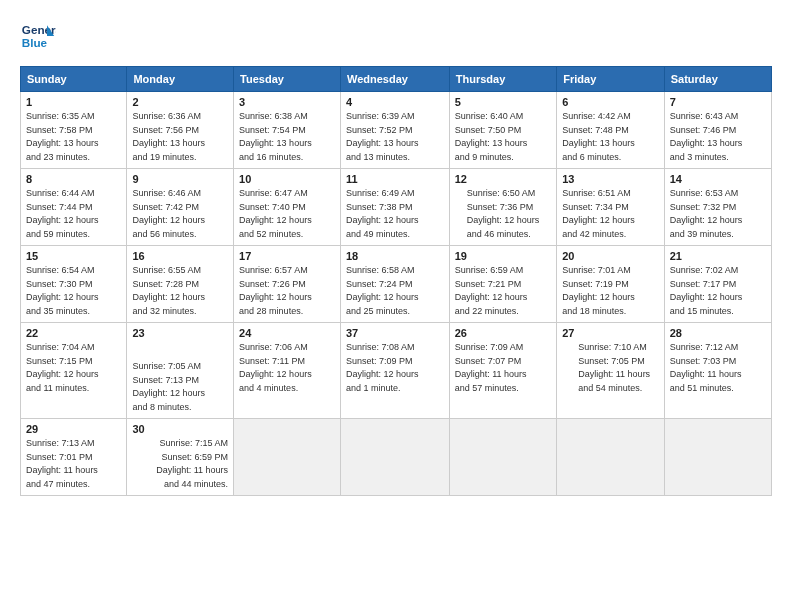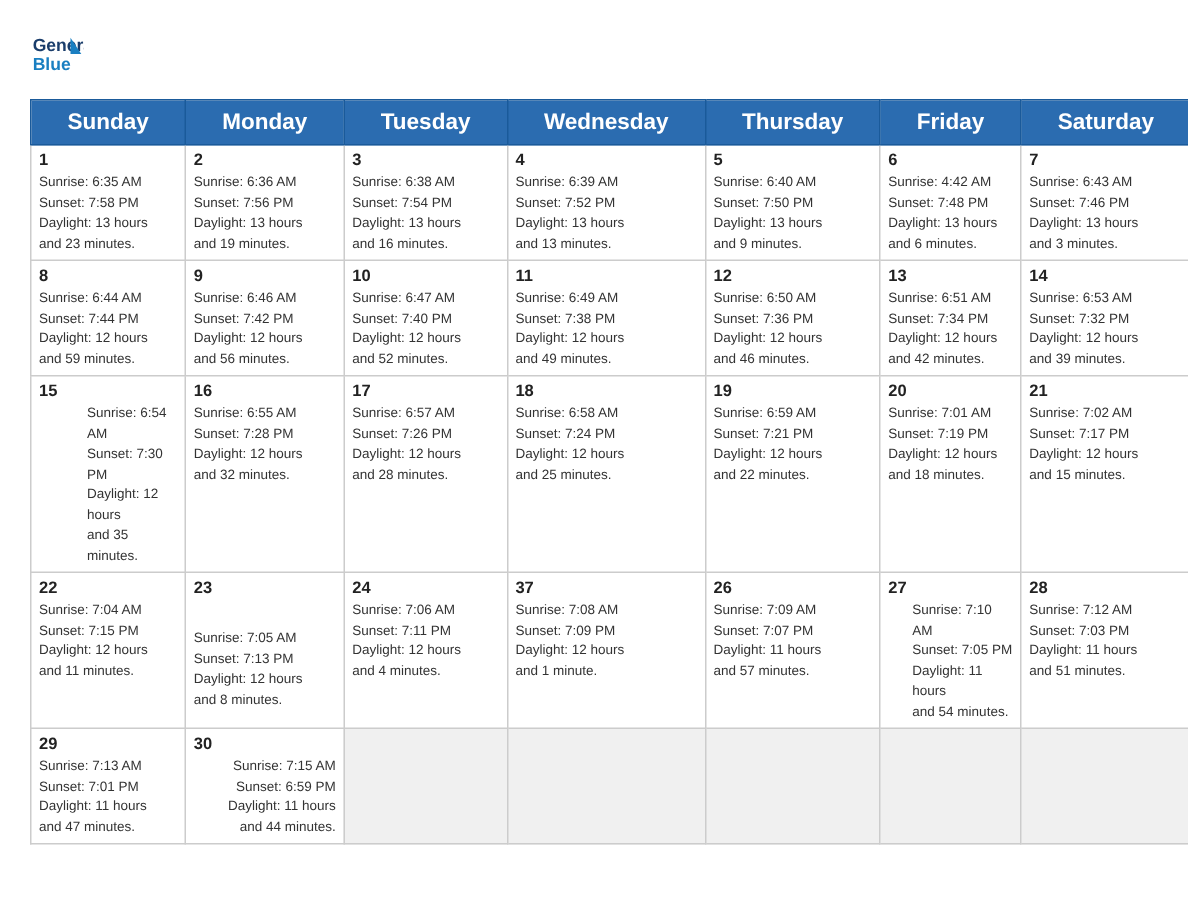--- a/index.html
+++ b/index.html
@@ -43,22 +43,22 @@
     }
     .calendar {
       width: 100%;
       border-collapse: collapse;
       font-size: 9.5px;
     }
     .calendar thead tr th {
       background: #2b6cb0;
       color: #fff;
       text-align: left;
-      padding: 6px 24px;
-      font-size: 15px;
+      padding: 6px 6px;
+      font-size: 11px;
       font-weight: bold;
       border: 1px solid #1a5a9a;
     }
     .calendar tbody tr td {
       border: 1px solid #ccc;
       padding: 4px 5px;
       vertical-align: top;
       width: 113px;
       background: #fff;
     }
@@ -187,21 +187,21 @@
           </td>
           <td>
             <span class="day-num">11</span>
             <div class="day-info" style="white-space: pre-line;">Sunrise: 6:49 AM
 Sunset: 7:38 PM
 Daylight: 12 hours
 and 49 minutes.</div>
           </td>
           <td>
             <span class="day-num">12</span>
-            <div class="day-info" style="white-space: pre-line;">Sunrise: 6:50 AM
+            <div class="day-info" style="white-space: pre-line; margin-left: 12px;">Sunrise: 6:50 AM
 Sunset: 7:36 PM
 Daylight: 12 hours
 and 46 minutes.</div>
           </td>
           <td>
             <span class="day-num">13</span>
             <div class="day-info" style="white-space: pre-line;">Sunrise: 6:51 AM
 Sunset: 7:34 PM
 Daylight: 12 hours
 and 42 minutes.</div>
@@ -210,21 +210,21 @@
             <span class="day-num">14</span>
             <div class="day-info" style="white-space: pre-line;">Sunrise: 6:53 AM
 Sunset: 7:32 PM
 Daylight: 12 hours
 and 39 minutes.</div>
           </td>
         </tr>
         <tr>
           <td>
             <span class="day-num">15</span>
-            <div class="day-info" style="white-space: pre-line; margin-left: 32px;">Sunrise: 6:54 AM
+            <div class="day-info" style="white-space: pre-line;">Sunrise: 6:54 AM
 Sunset: 7:30 PM
 Daylight: 12 hours
 and 35 minutes.</div>
           </td>
           <td>
             <span class="day-num">16</span>
             <div class="day-info" style="white-space: pre-line;">Sunrise: 6:55 AM
 Sunset: 7:28 PM
 Daylight: 12 hours
 and 32 minutes.</div>

